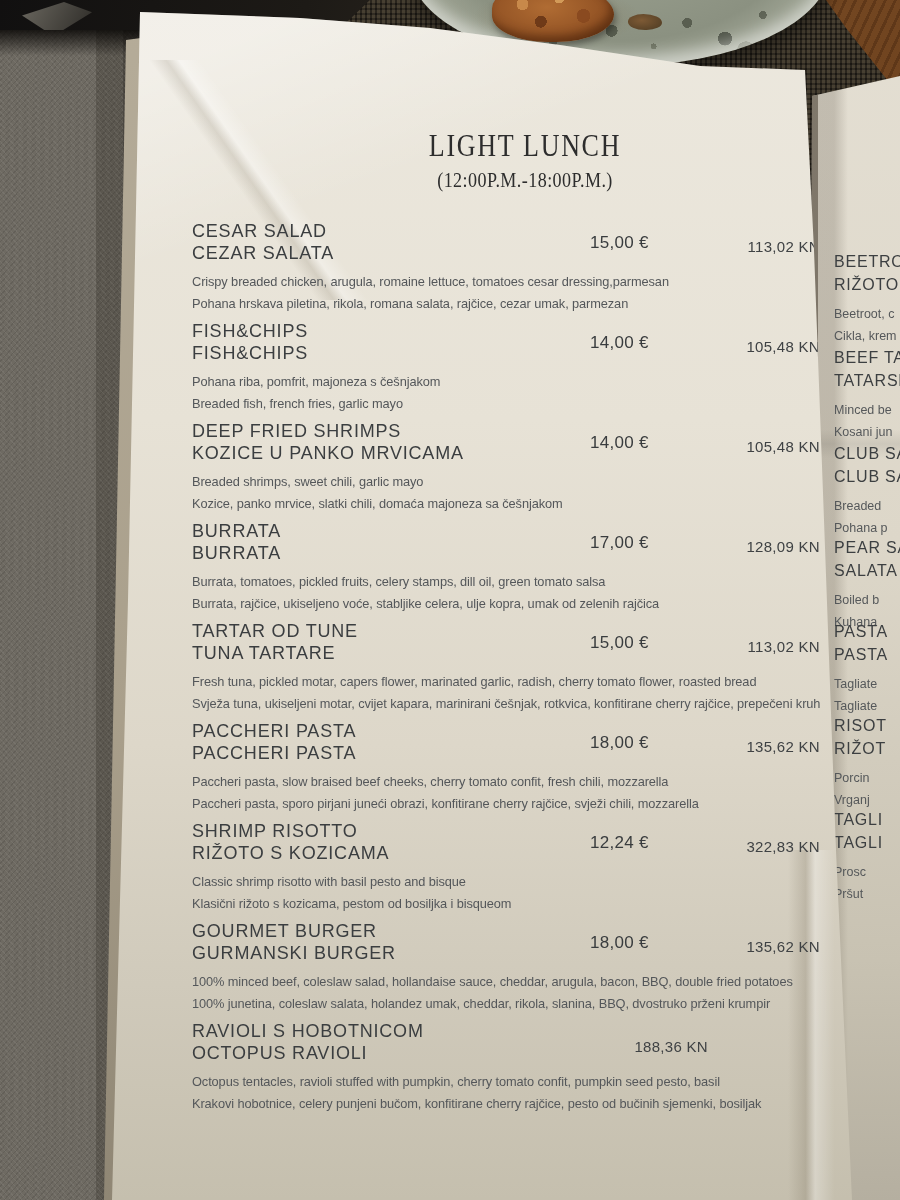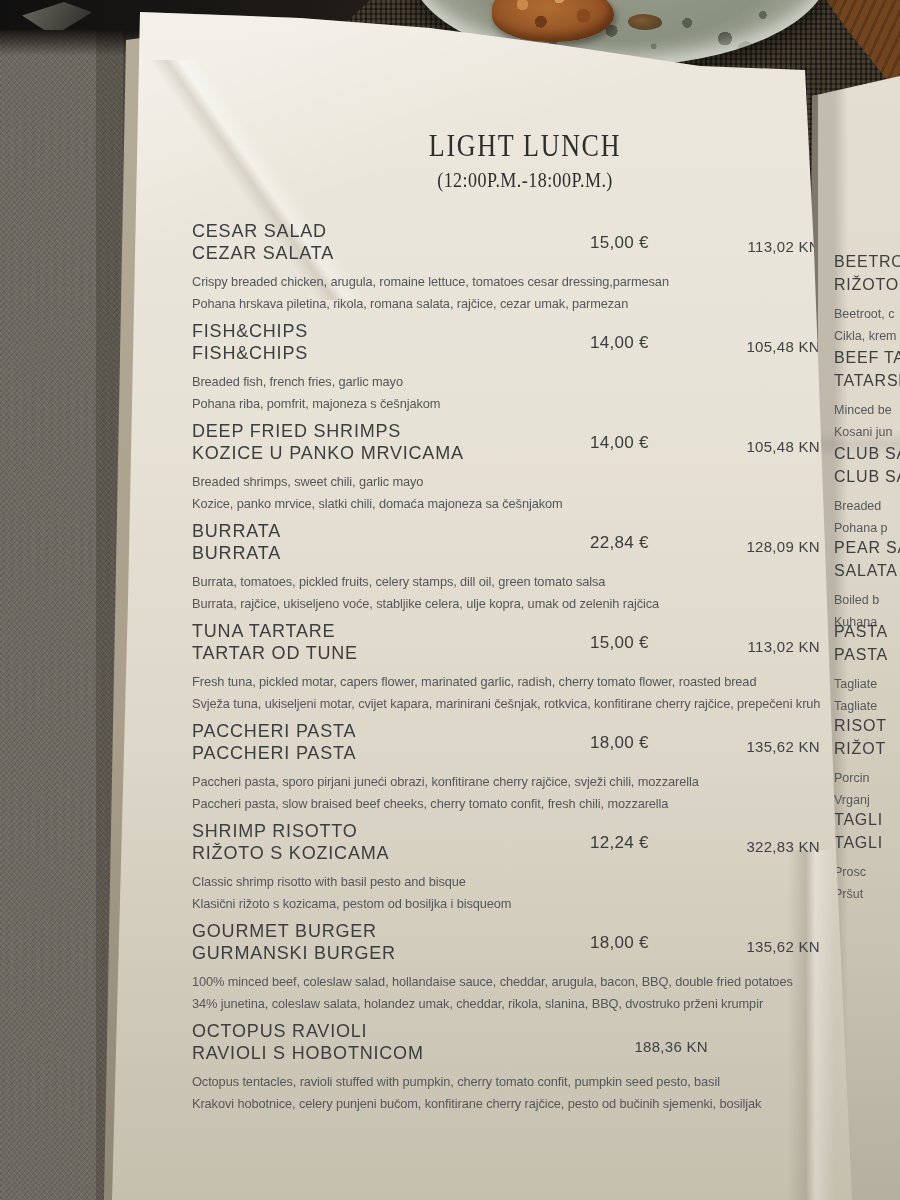--- a/index.html
+++ b/index.html
@@ -239,22 +239,22 @@
   <div class="menu-item">
     <div class="mi-row">
       <div class="mi-names">
         <div class="mi-name">FISH&amp;CHIPS</div>
         <div class="mi-name">FISH&amp;CHIPS</div>
       </div>
       <div class="mi-eur">14,00 €</div>
       <div class="mi-kn">105,48 KN</div>
     </div>
     <div class="mi-desc">
+      <div>Pohana riba, pomfrit, majoneza s češnjakom</div>
       <div>Breaded fish, french fries, garlic mayo</div>
-      <div>Pohana riba, pomfrit, majoneza s češnjakom</div>
     </div>
   </div>
 
   <div class="menu-item">
     <div class="mi-row">
       <div class="mi-names">
         <div class="mi-name">DEEP FRIED SHRIMPS</div>
         <div class="mi-name">KOZICE U PANKO MRVICAMA</div>
       </div>
       <div class="mi-eur">14,00 €</div>
@@ -265,56 +265,56 @@
       <div>Kozice, panko mrvice, slatki chili, domaća majoneza sa češnjakom</div>
     </div>
   </div>
 
   <div class="menu-item">
     <div class="mi-row">
       <div class="mi-names">
         <div class="mi-name">BURRATA</div>
         <div class="mi-name">BURRATA</div>
       </div>
-      <div class="mi-eur">22,84 €</div>
+      <div class="mi-eur">17,00 €</div>
       <div class="mi-kn">128,09 KN</div>
     </div>
     <div class="mi-desc">
       <div>Burrata, tomatoes, pickled fruits, celery stamps, dill oil, green tomato salsa</div>
       <div>Burrata, rajčice, ukiseljeno voće, stabljike celera, ulje kopra, umak od zelenih rajčica</div>
     </div>
   </div>
 
   <div class="menu-item">
     <div class="mi-row">
       <div class="mi-names">
+        <div class="mi-name">TARTAR OD TUNE</div>
         <div class="mi-name">TUNA TARTARE</div>
-        <div class="mi-name">TARTAR OD TUNE</div>
       </div>
       <div class="mi-eur">15,00 €</div>
       <div class="mi-kn">113,02 KN</div>
     </div>
     <div class="mi-desc">
       <div>Fresh tuna, pickled motar, capers flower, marinated garlic, radish, cherry tomato flower, roasted bread</div>
       <div>Svježa tuna, ukiseljeni motar, cvijet kapara, marinirani češnjak, rotkvica, konfitirane cherry rajčice, prepečeni kruh</div>
     </div>
   </div>
 
   <div class="menu-item">
     <div class="mi-row">
       <div class="mi-names">
         <div class="mi-name">PACCHERI PASTA</div>
         <div class="mi-name">PACCHERI PASTA</div>
       </div>
       <div class="mi-eur">18,00 €</div>
       <div class="mi-kn">135,62 KN</div>
     </div>
     <div class="mi-desc">
+      <div>Paccheri pasta, slow braised beef cheeks, cherry tomato confit, fresh chili, mozzarella</div>
       <div>Paccheri pasta, sporo pirjani juneći obrazi, konfitirane cherry rajčice, svježi chili, mozzarella</div>
-      <div>Paccheri pasta, slow braised beef cheeks, cherry tomato confit, fresh chili, mozzarella</div>
     </div>
   </div>
 
   <div class="menu-item">
     <div class="mi-row">
       <div class="mi-names">
         <div class="mi-name">SHRIMP RISOTTO</div>
         <div class="mi-name">RIŽOTO S KOZICAMA</div>
       </div>
       <div class="mi-eur">12,24 €</div>
@@ -330,29 +330,29 @@
     <div class="mi-row">
       <div class="mi-names">
         <div class="mi-name">GOURMET BURGER</div>
         <div class="mi-name">GURMANSKI BURGER</div>
       </div>
       <div class="mi-eur">18,00 €</div>
       <div class="mi-kn">135,62 KN</div>
     </div>
     <div class="mi-desc">
       <div>100% minced beef, coleslaw salad, hollandaise sauce, cheddar, arugula, bacon, BBQ, double fried potatoes</div>
-      <div>34% junetina, coleslaw salata, holandez umak, cheddar, rikola, slanina, BBQ, dvostruko prženi krumpir</div>
-    </div>
-  </div>
-
-  <div class="menu-item">
-    <div class="mi-row">
-      <div class="mi-names">
+      <div>100% junetina, coleslaw salata, holandez umak, cheddar, rikola, slanina, BBQ, dvostruko prženi krumpir</div>
+    </div>
+  </div>
+
+  <div class="menu-item">
+    <div class="mi-row">
+      <div class="mi-names">
+        <div class="mi-name">RAVIOLI S HOBOTNICOM</div>
         <div class="mi-name">OCTOPUS RAVIOLI</div>
-        <div class="mi-name">RAVIOLI S HOBOTNICOM</div>
       </div>
       <div class="mi-kn">188,36 KN</div>
     </div>
     <div class="mi-desc">
       <div>Octopus tentacles, ravioli stuffed with pumpkin, cherry tomato confit, pumpkin seed pesto, basil</div>
       <div>Krakovi hobotnice, celery punjeni bučom, konfitirane cherry rajčice, pesto od bučinih sjemenki, bosiljak</div>
     </div>
   </div>
 </div>
   </div>

